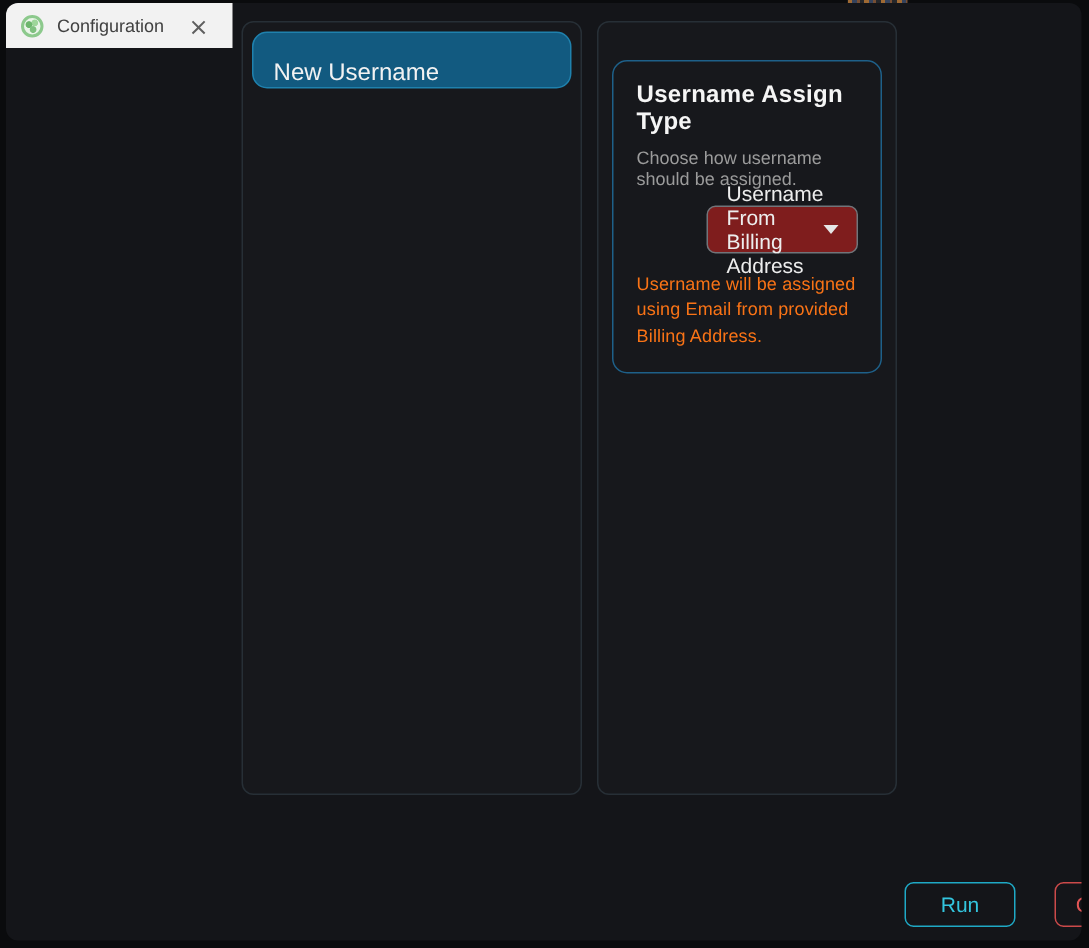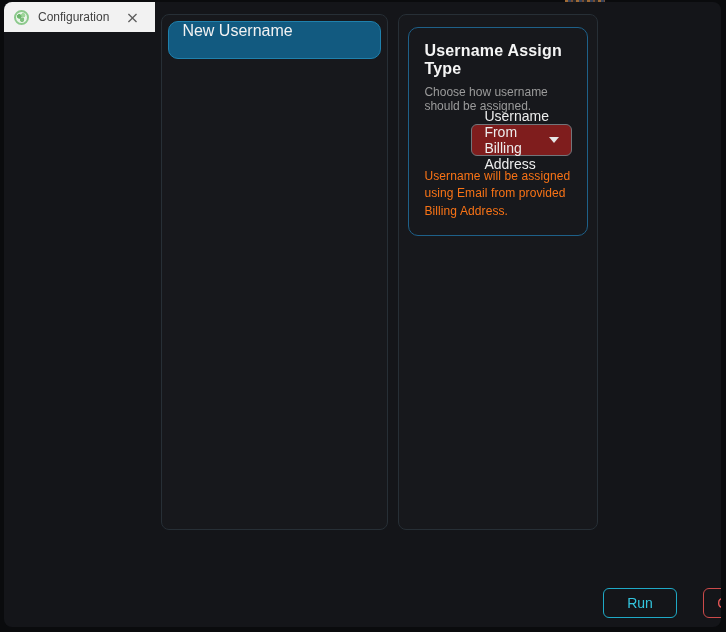--- a/index.html
+++ b/index.html
@@ -47,27 +47,27 @@
     flex:1;display:flex;gap:10px;
     padding:12px 5px 0 6px;box-sizing:border-box;
   }
   .panel{
     background:#17181c;border:1px solid #272f36;border-radius:8px;
     height:516px;box-sizing:border-box;
   }
   .sidebar{width:227px;flex:0 0 227px;padding:6px;}
   .sidebar-item{
     height:38px;border-radius:10px;box-sizing:border-box;
-    display:flex;align-items:flex-start;padding:0 13px;
+    display:flex;align-items:flex-end;padding:0 13px;
     font-size:16px;color:#f2f2f2;cursor:default;
   }
   .sidebar-item.selected{
     background:#125a80;border:1px solid #1f81ad;
   }
-  .main-panel{flex:1;padding:12px 9px;}
+  .main-panel{flex:1;padding:25px 9px;}
   .card{
     border:1px solid #1e6089;border-radius:10px;
     padding:12px 15px 15px;box-sizing:border-box;
   }
   .card-title{
     color:#f5f5f5;font-size:16px;font-weight:bold;
     margin:2px 0 7px;letter-spacing:.2px;
   }
   .card-subtitle{
     color:#9b9b9b;font-size:12px;margin:0 0 11px;

